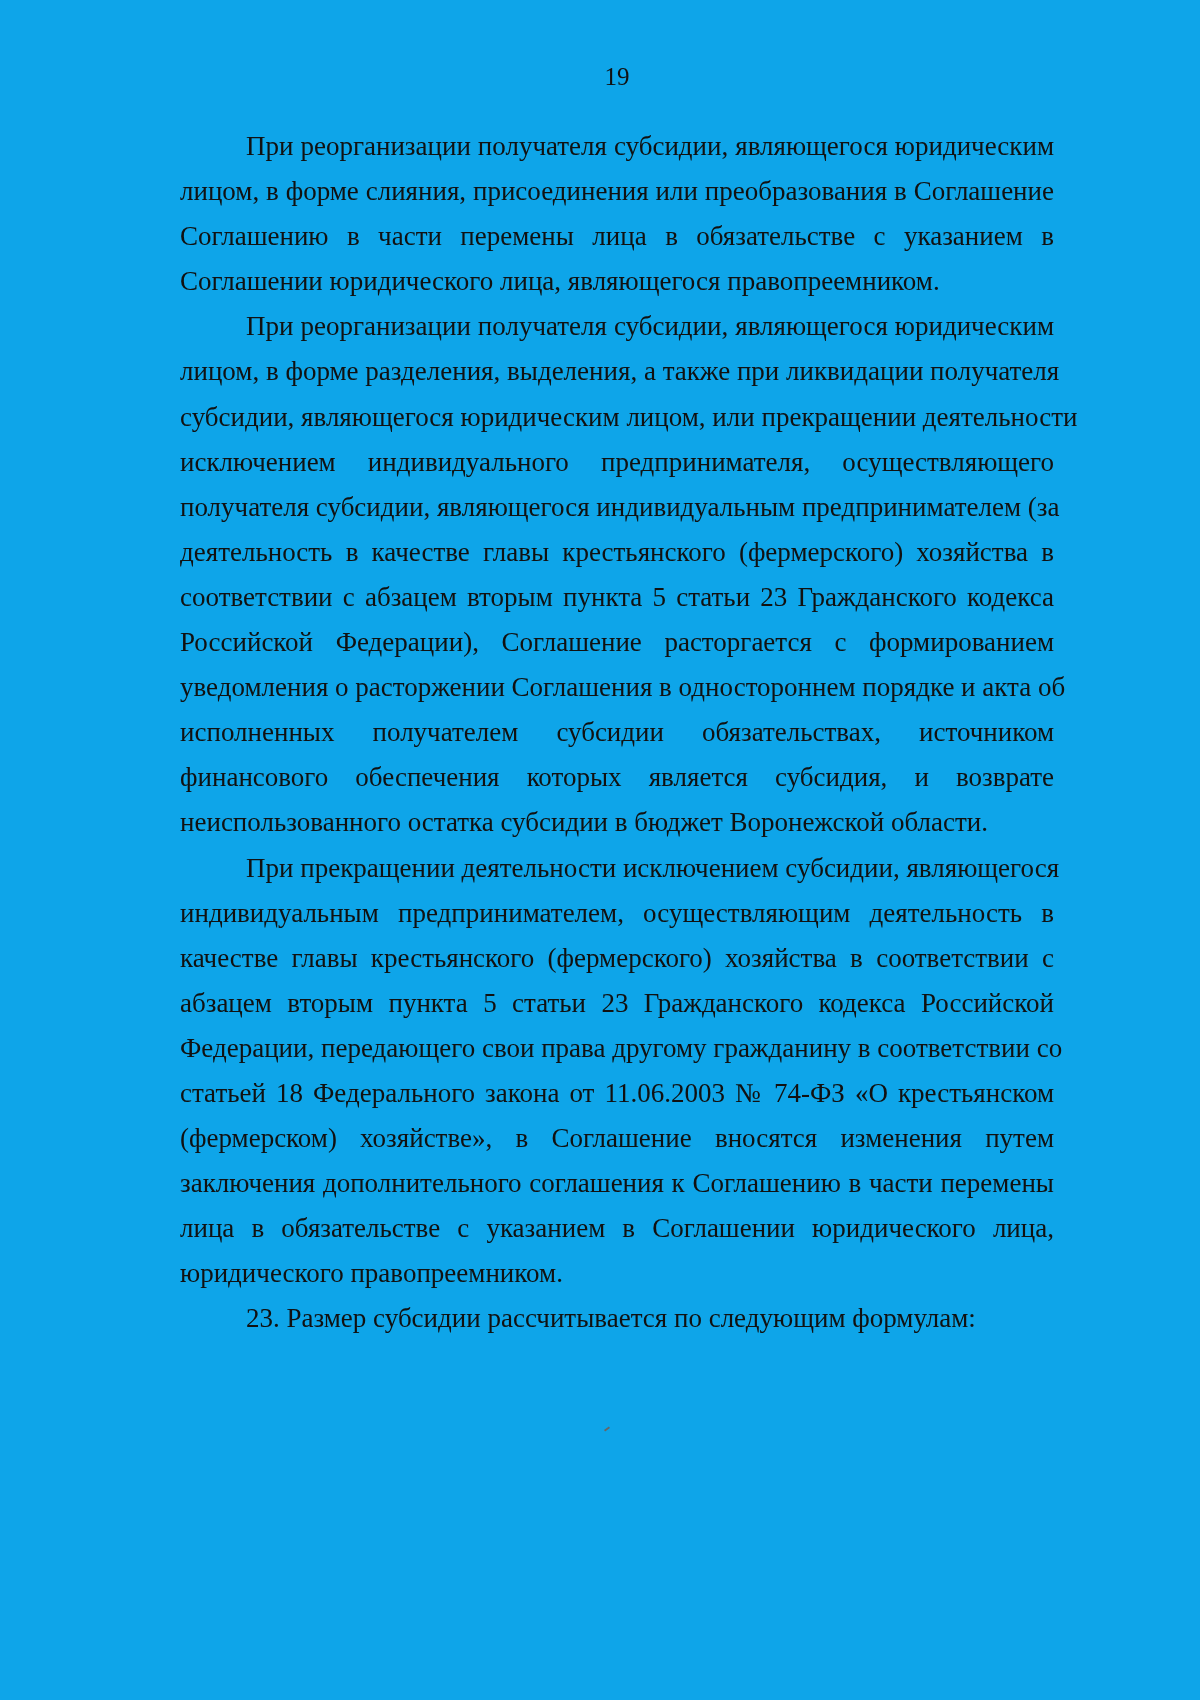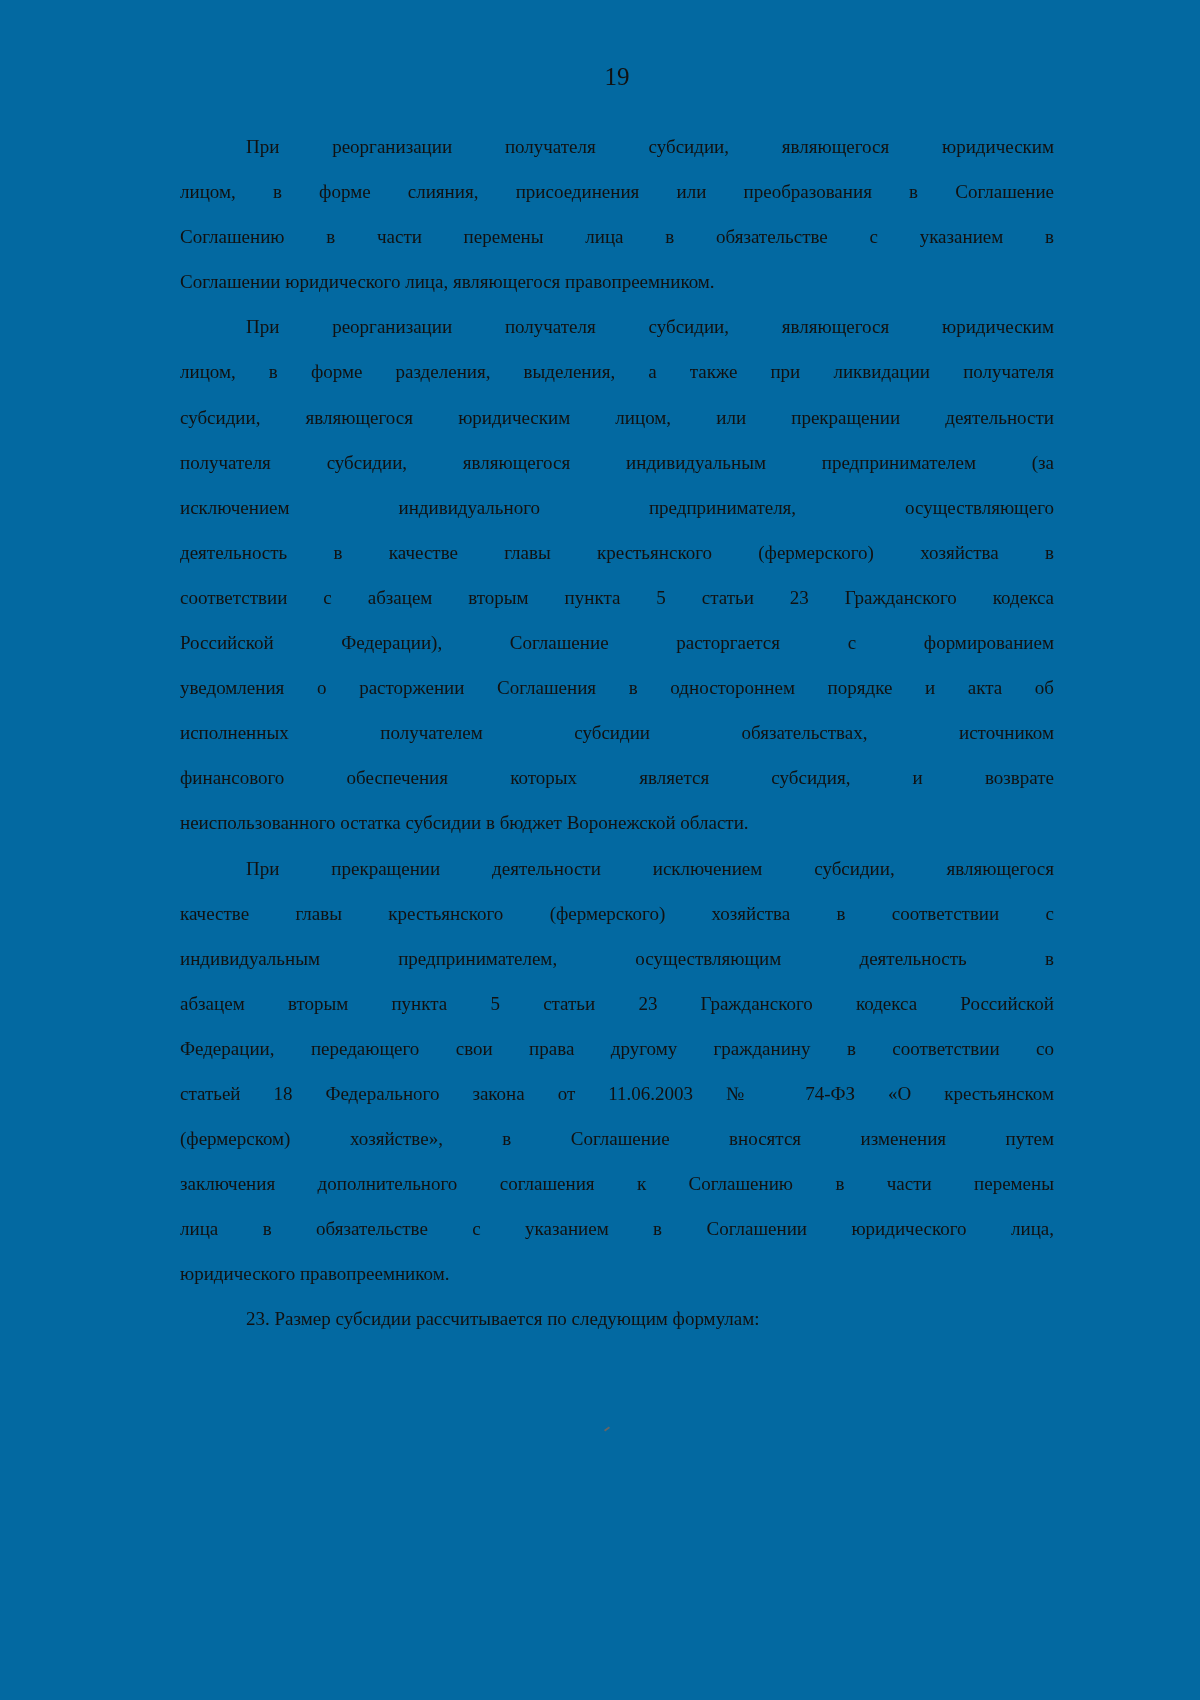--- a/index.html
+++ b/index.html
@@ -1,30 +1,30 @@
 <!DOCTYPE html>
 <html><head>
 <meta charset="utf-8">
 <style>
   html, body { margin: 0; padding: 0; background: #ffffff; }
   body { width: 1200px; height: 1700px; position: relative; overflow: hidden; }
   .page {
     position: absolute; left: 0; top: 0; width: 1200px; height: 1700px;
-    background: #0369a1; color: #111;
+    background: #0ea5e9; color: #111;
     font-family: "Liberation Serif", "DejaVu Serif", serif;
   }
   .page-number {
     position: absolute; top: 62px; left: 0; width: 1234px;
     text-align: center; font-size: 25px; line-height: 30px;
   }
   .body {
     position: absolute; left: 180px; top: 124px; width: 874px;
   }
   .line {
-    font-size: 19px; line-height: 45.1px; height: 45.1px;
+    font-size: 27px; line-height: 45.1px; height: 45.1px;
     white-space: nowrap; overflow: visible;
     text-align: justify; text-align-last: justify; font-family: Liberation Serif, serif;
   }
   .line.indent { padding-left: 66px; }
   .line.last { text-align-last: left; }
   .mark {
     position: absolute; left: 604px; top: 1428px; width: 6px; height: 2px;
     background: #666; transform: rotate(-35deg);
   }
 </style>
@@ -40,35 +40,35 @@
       <div class="line indent">При реорганизации получателя субсидии, являющегося юридическим</div>
       <div class="line">лицом, в форме слияния, присоединения или преобразования в Соглашение</div>
       <div class="line">Соглашению в части перемены лица в обязательстве с указанием в</div>
       <div class="line last">Соглашении юридического лица, являющегося правопреемником.</div>
     </div>
 
     <div class="paragraph">
       <div class="line indent">При реорганизации получателя субсидии, являющегося юридическим</div>
       <div class="line">лицом, в форме разделения, выделения, а также при ликвидации получателя</div>
       <div class="line">субсидии, являющегося юридическим лицом, или прекращении деятельности</div>
+      <div class="line">исключением индивидуального предпринимателя, осуществляющего</div>
       <div class="line">получателя субсидии, являющегося индивидуальным предпринимателем (за</div>
-      <div class="line">исключением индивидуального предпринимателя, осуществляющего</div>
       <div class="line">деятельность в качестве главы крестьянского (фермерского) хозяйства в</div>
       <div class="line">соответствии с абзацем вторым пункта 5 статьи 23 Гражданского кодекса</div>
       <div class="line">Российской Федерации), Соглашение расторгается с формированием</div>
       <div class="line">уведомления о расторжении Соглашения в одностороннем порядке и акта об</div>
       <div class="line">исполненных получателем субсидии обязательствах, источником</div>
       <div class="line">финансового обеспечения которых является субсидия, и возврате</div>
       <div class="line last">неиспользованного остатка субсидии в бюджет Воронежской области.</div>
     </div>
 
     <div class="paragraph">
       <div class="line indent">При прекращении деятельности исключением субсидии, являющегося</div>
+      <div class="line">индивидуальным предпринимателем, осуществляющим деятельность в</div>
       <div class="line">качестве главы крестьянского (фермерского) хозяйства в соответствии с</div>
-      <div class="line">индивидуальным предпринимателем, осуществляющим деятельность в</div>
       <div class="line">абзацем вторым пункта 5 статьи 23 Гражданского кодекса Российской</div>
       <div class="line">Федерации, передающего свои права другому гражданину в соответствии со</div>
       <div class="line">статьей 18 Федерального закона от 11.06.2003 № 74-ФЗ «О крестьянском</div>
       <div class="line">(фермерском) хозяйстве», в Соглашение вносятся изменения путем</div>
       <div class="line">заключения дополнительного соглашения к Соглашению в части перемены</div>
       <div class="line">лица в обязательстве с указанием в Соглашении юридического лица,</div>
       <div class="line last">юридического правопреемником.</div>
     </div>
 
     <div class="paragraph">

